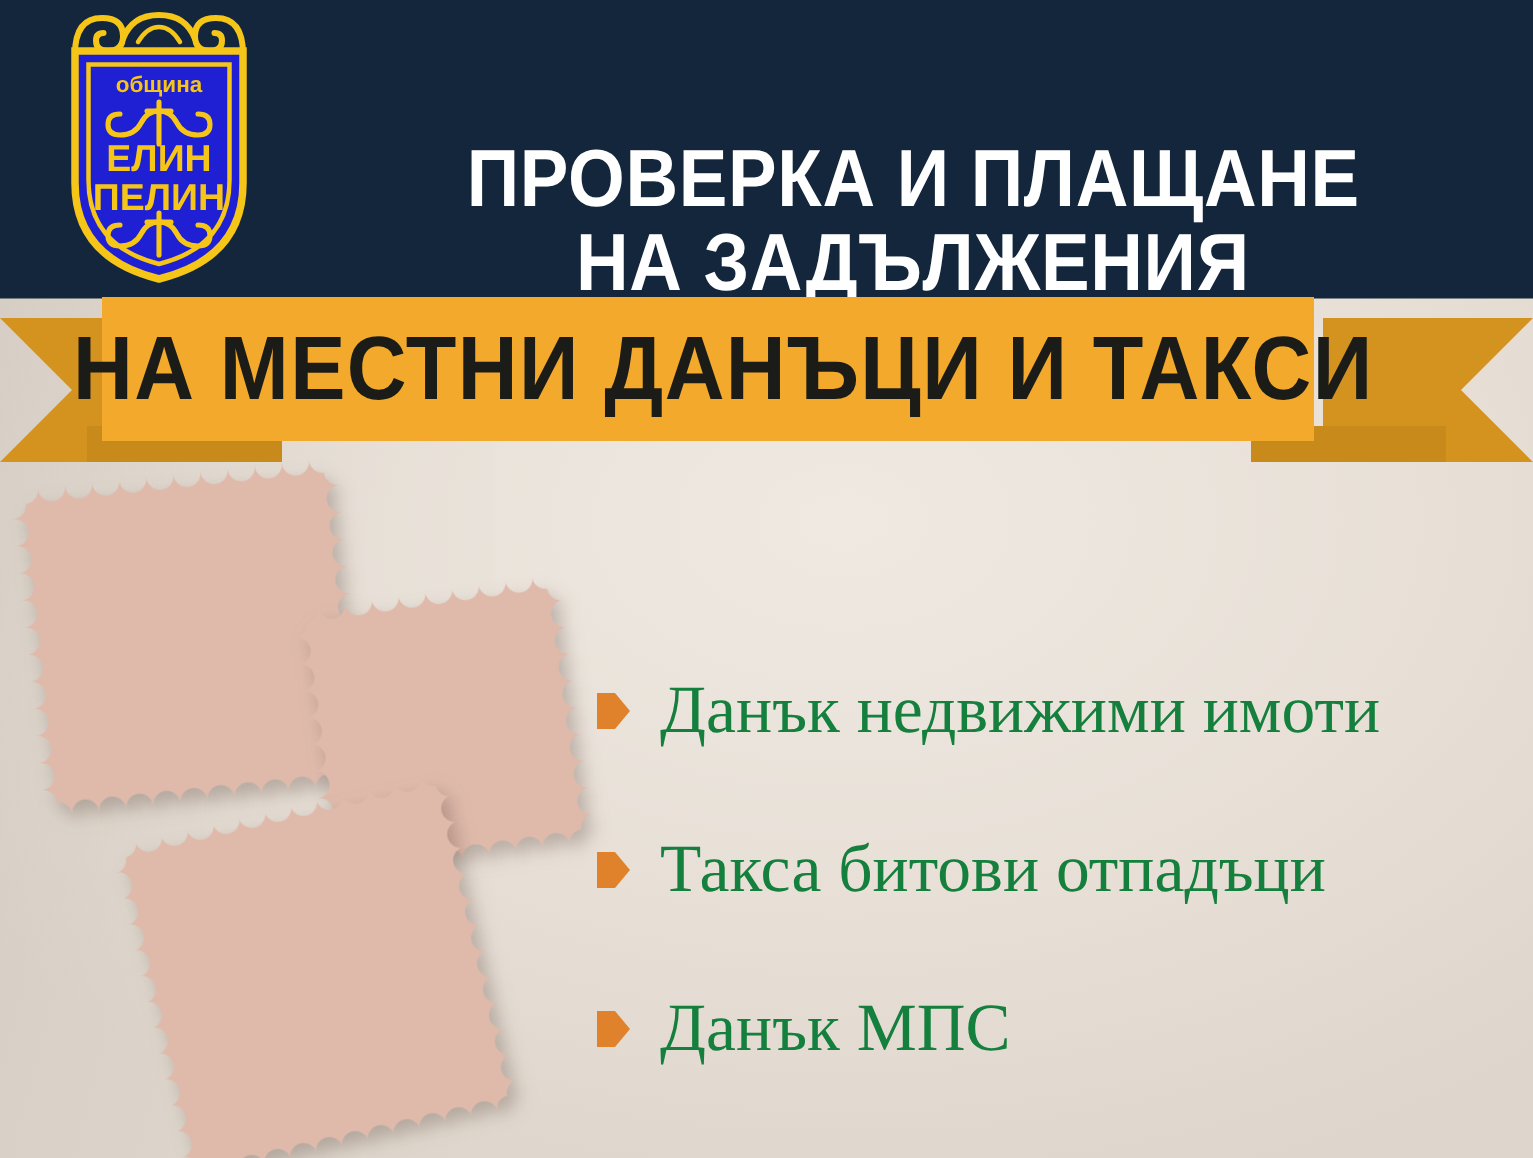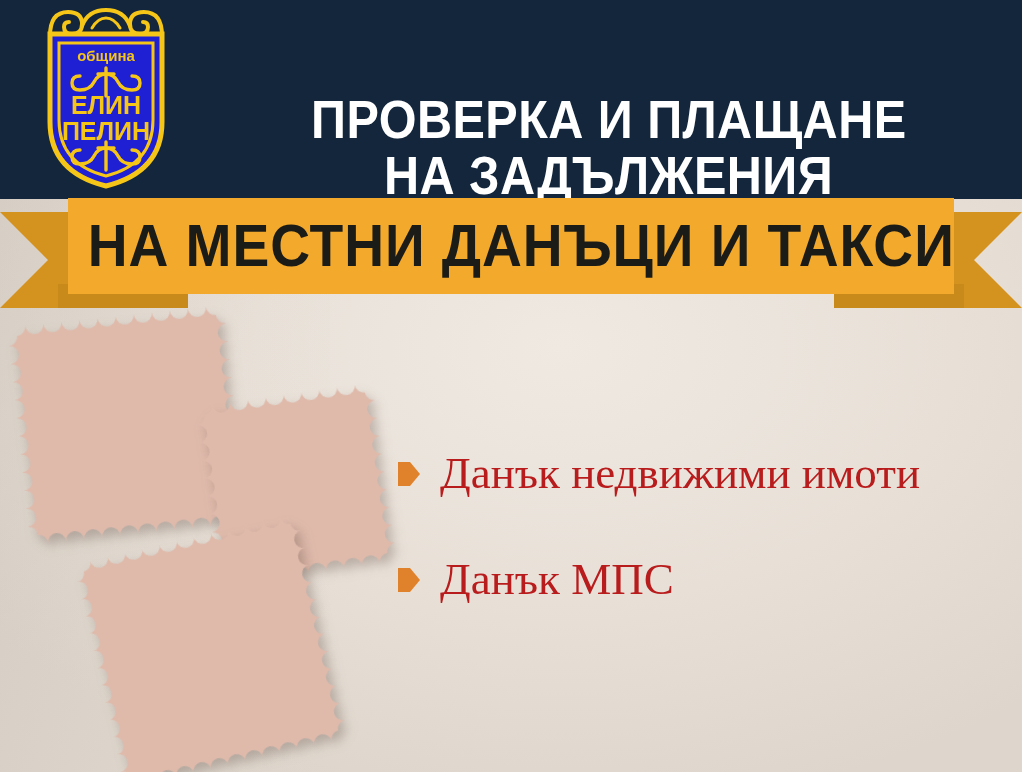--- a/index.html
+++ b/index.html
@@ -93,21 +93,21 @@
     position: absolute;
     top: 86px;
     width: 130px; height: 24px;
     background: #c98a1c;
   }
   .ribbon-fold.left { left: 58px; clip-path: polygon(0 0, 130px 0, 130px 24px, 0 24px); }
   .ribbon-fold.right { right: 58px; clip-path: polygon(0 0, 130px 0, 130px 24px, 0 24px); }
   .ribbon-main {
     position: absolute;
     left: 68px; top: 0;
-    width: 886px; height: 96px;
+    width: 808px; height: 96px;
     background: #f2a92c;
     display: flex;
     align-items: center;
     justify-content: center;
     padding-left: 20px;
   }
   .ribbon-text {
     color: #1b1b17;
     font-family: "Liberation Sans", sans-serif;
     font-weight: bold;
@@ -175,21 +175,21 @@
     width: 22px; height: 24px;
     flex: 0 0 22px;
     background: #e0822c;
     clip-path: polygon(0 0, 12px 0, 22px 12px, 12px 24px, 0 24px);
     margin-right: 20px;
     margin-top: 2px;
   }
   .list-label {
     font-family: "Liberation Serif", serif;
     font-size: 45px;
-    color: #b91c1c;
+    color: #15803d;
     line-height: 1;
     white-space: nowrap;
   }
 </style>
 </head>
 <body>
 
 <div class="poster">
 
   <div class="bg-wash"></div>
@@ -477,17 +477,21 @@
     </div>
   </div>
 
   <div class="list">
     <div class="list-item">
       <div class="bullet"></div>
       <div class="list-label">Данък недвижими имоти</div>
     </div>
     <div class="list-item">
       <div class="bullet"></div>
+      <div class="list-label">Такса битови отпадъци</div>
+    </div>
+    <div class="list-item">
+      <div class="bullet"></div>
       <div class="list-label">Данък МПС</div>
     </div>
   </div>
 
 </div>
 
 </body></html>

